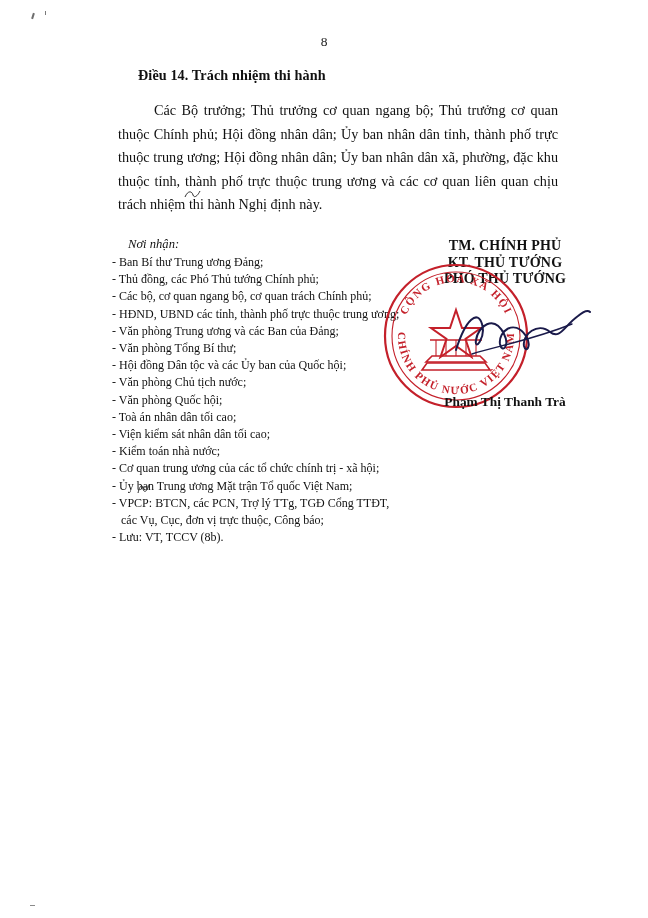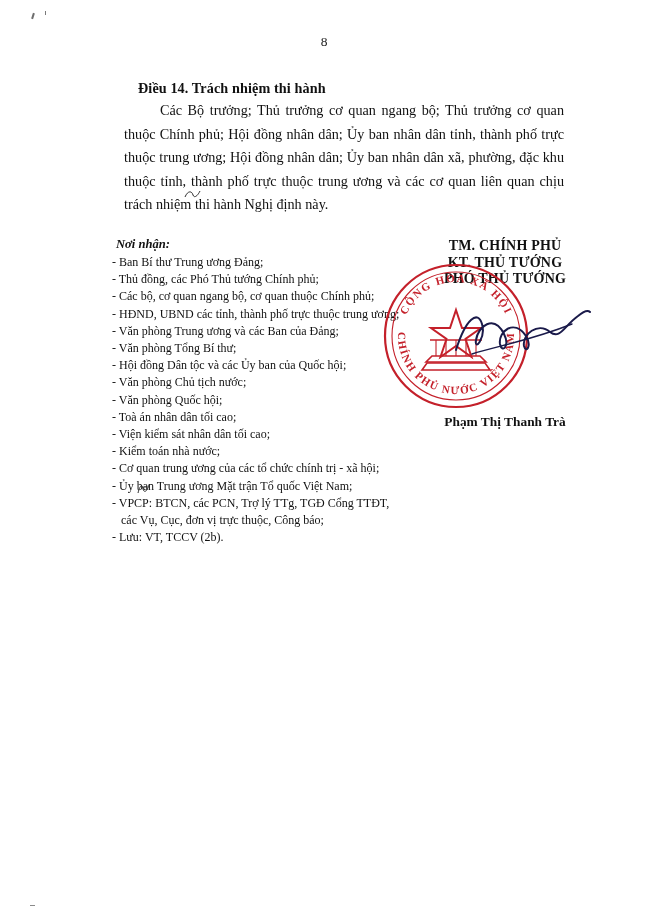--- a/index.html
+++ b/index.html
@@ -29,49 +29,49 @@
     position: absolute;
     background: #9a9a9a;
   }
   .speck.s1 { left: 32px; top: 13px; width: 2px; height: 6px; transform: rotate(18deg); background:#6e6e6e; }
   .speck.s2 { left: 45px; top: 11px; width: 1px; height: 4px; background:#7a7a7a; }
   .speck.s3 { left: 30px; top: 905px; width: 5px; height: 1px; background:#8a8a8a; }
 
   .article-title {
     position: absolute;
     left: 138px;
-    top: 80px;
+    top: 67px;
     font-size: 14.2px;
     font-weight: bold;
     letter-spacing: 0.1px;
   }
 
   .body-text {
     position: absolute;
-    left: 124px;
+    left: 118px;
     top: 99px;
     width: 440px;
     font-size: 14.2px;
     line-height: 23.5px;
     text-align: justify;
     text-indent: 36px;
   }
 
   .recipients {
     position: absolute;
     left: 112px;
     top: 237px;
     width: 300px;
   }
   .recipients-title {
     font-size: 12.6px;
     font-style: italic;
-    font-weight: bold;
+    font-weight: normal;
     margin-bottom: 2px;
-    margin-left: 4px;
+    margin-left: 16px;
   }
   .recipients ul {
     list-style: none;
     margin: 0;
     padding: 0;
   }
   .recipients li {
     font-size: 12px;
     line-height: 17.2px;
     white-space: nowrap;
@@ -95,21 +95,21 @@
   }
   .sig-line {
     font-size: 14px;
     font-weight: bold;
     line-height: 16.5px;
     letter-spacing: 0.2px;
   }
   .signer-name {
     position: absolute;
     left: 400px;
-    top: 414px;
+    top: 394px;
     width: 210px;
     text-align: center;
     font-size: 13.4px;
     font-weight: bold;
   }
 
   
   .seal {
     position: absolute;
     left: 382px;
@@ -165,37 +165,37 @@
     <svg width="18" height="12" viewBox="0 0 18 12">
       <path d="M1 9 C4 2, 8 3, 9 7 C10 10, 13 9, 16 3" stroke="#2b2b2b" stroke-width="1" fill="none"></path>
     </svg>
   </div>
 
   <div class="recipients">
     <div class="recipients-title">Nơi nhận:</div>
     <ul>
       <li>- Ban Bí thư Trung ương Đảng;</li>
       <li>- Thủ đồng, các Phó Thủ tướng Chính phủ;</li>
-      <li>- Các bộ, cơ quan ngang bộ, cơ quan thuộc Chính phủ;</li>
+      <li>- Các bộ, cơ quan ngang bộ, cơ quan trách Chính phủ;</li>
       <li>- HĐND, UBND các tỉnh, thành phố trực thuộc trung ương;</li>
       <li>- Văn phòng Trung ương và các Ban của Đảng;</li>
       <li>- Văn phòng Tổng Bí thư;</li>
       <li>- Hội đồng Dân tộc và các Ủy ban của Quốc hội;</li>
       <li>- Văn phòng Chủ tịch nước;</li>
       <li>- Văn phòng Quốc hội;</li>
       <li>- Toà án nhân dân tối cao;</li>
       <li>- Viện kiểm sát nhân dân tối cao;</li>
       <li>- Kiểm toán nhà nước;</li>
       <li>- Cơ quan trung ương của các tổ chức chính trị - xã hội;</li>
       <li>- Ủy ban Trung ương Mặt trận Tổ quốc Việt Nam;</li>
       <li class="wrap">
         <span>- VPCP: BTCN, các PCN, Trợ lý TTg, TGĐ Cổng TTĐT,</span>
         <span class="cont">các Vụ, Cục, đơn vị trực thuộc, Công báo;</span>
       </li>
-      <li>- Lưu: VT, TCCV (2b).</li>
+      <li>- Lưu: VT, TCCV (8b).</li>
     </ul>
   </div>
 
   <div class="inkmark2">
     <svg width="16" height="14" viewBox="0 0 16 14">
       <path d="M2 12 C4 4, 6 3, 7 8 C8 12, 11 11, 13 4" stroke="#2b2b2b" stroke-width="1" fill="none"></path>
       <path d="M6 6 L12 6" stroke="#2b2b2b" stroke-width="0.8" fill="none"></path>
     </svg>
   </div>
 

